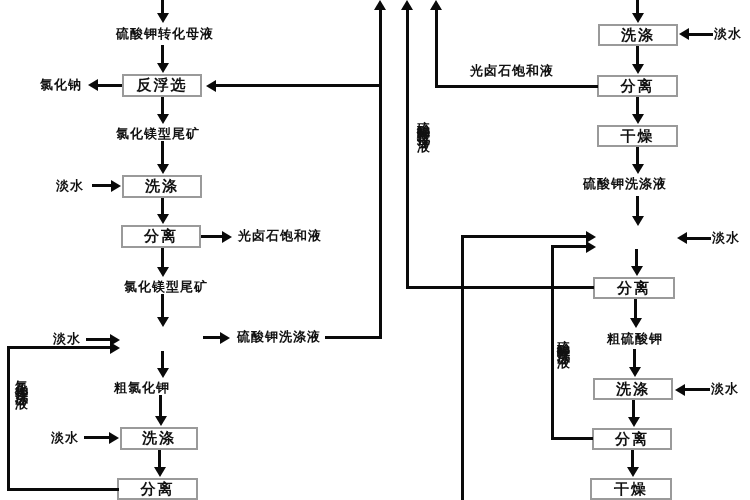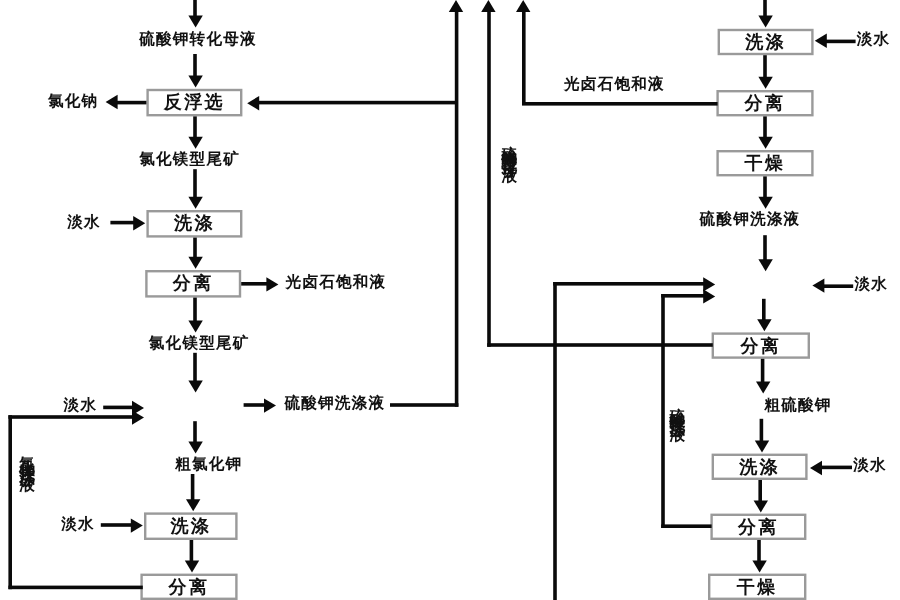--- a/index.html
+++ b/index.html
@@ -68,29 +68,29 @@
       <span>干燥</span>
     </div>
     <div class="flabel" style="left: 116px; top: 27px;">硫酸钾转化母液</div>
     <div class="flabel" style="left: 40px; top: 78px;">氯化钠</div>
     <div class="flabel" style="left: 116px; top: 127px;">氯化镁型尾矿</div>
     <div class="flabel" style="left: 56px; top: 179px;">淡水</div>
     <div class="flabel" style="left: 238px; top: 229px;">光卤石饱和液</div>
     <div class="flabel" style="left: 124px; top: 280px;">氯化镁型尾矿</div>
     <div class="flabel" style="left: 53px; top: 332px;">淡水</div>
     <div class="flabel" style="left: 237px; top: 330px;">硫酸钾洗涤液</div>
-    <div class="flabel" style="left: 146px; top: 381px; text-align: center;">粗氯化钾</div>
+    <div class="flabel" style="left: 114px; top: 381px; text-align: center;">粗氯化钾</div>
     <div class="flabel" style="left: 51px; top: 431px;">淡水</div>
     <div class="flabel vert" style="left: 12px; top: 370px; height: 104px;">氯化钾洗涤液</div>
     <div class="flabel vert" style="left: 414px; top: 110px; height: 128px;">硫酸钾转化母液</div>
     <div class="flabel" style="left: 470px; top: 64px;">光卤石饱和液</div>
     <div class="flabel" style="left: 714px; top: 27px;">淡水</div>
     <div class="flabel" style="left: 583px; top: 177px;">硫酸钾洗涤液</div>
     <div class="flabel" style="left: 712px; top: 231px;">淡水</div>
-    <div class="flabel" style="left: 637px; top: 332px;">粗硫酸钾</div>
+    <div class="flabel" style="left: 607px; top: 332px;">粗硫酸钾</div>
     <div class="flabel" style="left: 711px; top: 382px;">淡水</div>
     <div class="flabel vert" style="left: 554px; top: 329px; height: 106px;">硫酸钾洗涤液</div>
     <div class="line" style="background: rgb(10, 10, 10); left: 161px; top: 0px; width: 3px; height: 15px;"></div>
     <div class="line" style="background: rgb(10, 10, 10); left: 161px; top: 45px; width: 3px; height: 21px;"></div>
     <div class="line" style="background: rgb(10, 10, 10); left: 161px; top: 97px; width: 3px; height: 19px;"></div>
     <div class="line" style="background: rgb(10, 10, 10); left: 161px; top: 141px; width: 3px; height: 26px;"></div>
     <div class="line" style="background: rgb(10, 10, 10); left: 161px; top: 198px; width: 3px; height: 19px;"></div>
     <div class="line" style="background: rgb(10, 10, 10); left: 161px; top: 248px; width: 3px; height: 22px;"></div>
     <div class="line" style="background: rgb(10, 10, 10); left: 161px; top: 294px; width: 3px; height: 26px;"></div>
     <div class="line" style="background: rgb(10, 10, 10); left: 161px; top: 351px; width: 3px; height: 20px;"></div>

